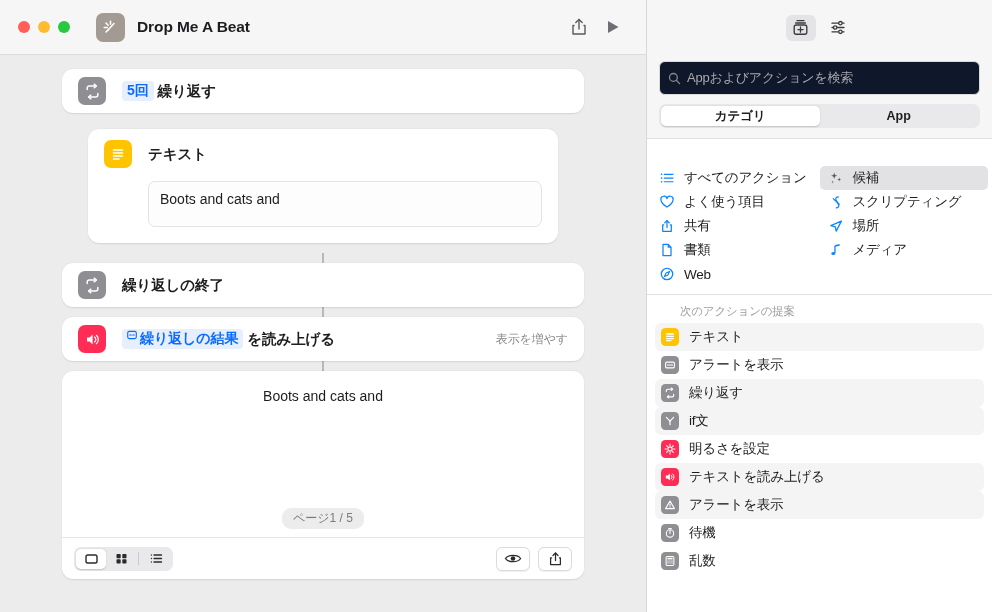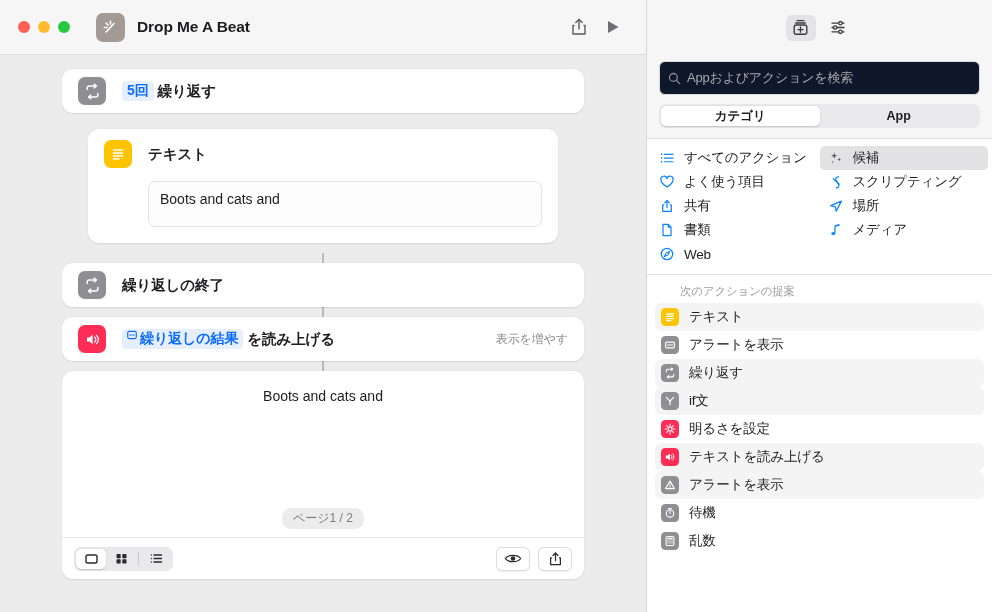--- a/index.html
+++ b/index.html
@@ -242,21 +242,21 @@
     box-shadow: 0 0.5px 1.5px rgba(0,0,0,0.17);
   }
 
   .cat-area {
     background: #ffffff;
     border-top: 1px solid #e0e0e0;
     border-bottom: 1px solid #e0e0e0;
     padding: 7px 4px 8px 4px;
     display: flex;
   }
-  .cat-col { flex: 1; display: flex; flex-direction: column; }
+  .cat-col { flex: 1; display: flex; flex-direction: column; margin-top: 20px; }
   .cat-item {
     display: flex; align-items: center; gap: 9px;
     height: 24px;
     padding: 0 8px;
     border-radius: 5px;
     font-size: 13.5px; color: #1d1d1f;
     letter-spacing: -0.2px;
     white-space: nowrap;
   }
   .cat-item.sel { background: #e2e2e4; }
@@ -417,21 +417,21 @@
           </div>
           <div class="more-link">表示を増やす</div>
         </div>
       </div>
 
       <div class="connector"></div>
 
       <div class="preview-panel">
         <div class="preview-body">
           <div class="preview-text">Boots and cats and</div>
-          <div class="page-pill">ページ1 / 2</div>
+          <div class="page-pill">ページ1 / 5</div>
         </div>
         <div class="preview-toolbar">
           <div class="seg-group">
             <div class="seg active">
               <svg width="15" height="15" viewBox="0 0 15 15">
                 <rect x="2" y="4" width="11" height="8" rx="1.8" fill="none" stroke="#2b2b2e" stroke-width="1.4"></rect>
               </svg>
             </div>
             <div class="seg">
               <svg width="15" height="15" viewBox="0 0 15 15">

